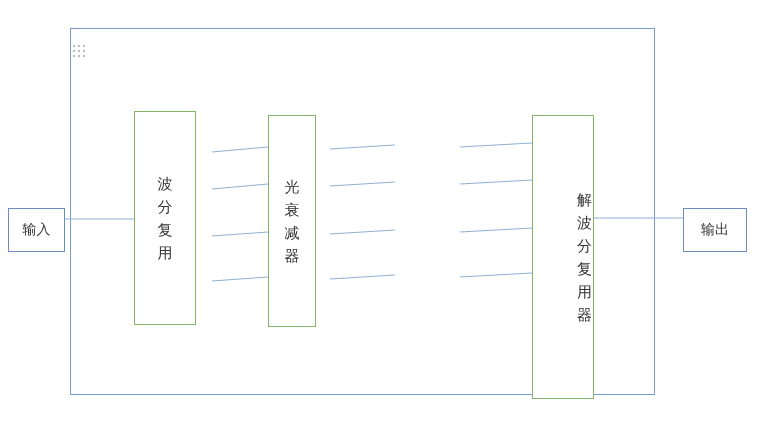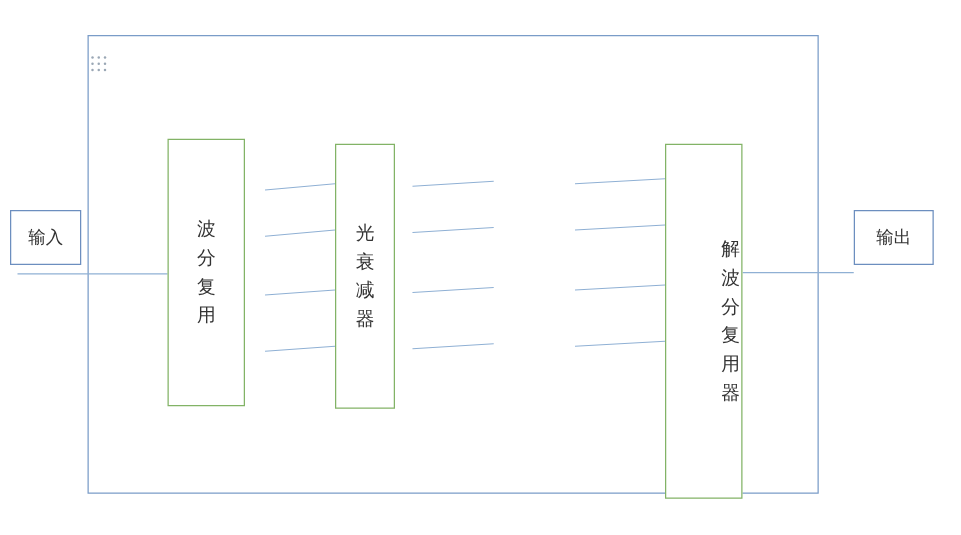--- a/index.html
+++ b/index.html
@@ -48,20 +48,21 @@
   }
   .io-box {
     position: absolute;
     border: 1px solid var(--io-border, #6c8ebf);
     background: #ffffff;
     display: flex;
     align-items: center;
     justify-content: center;
     font-size: 14px;
     color: var(--text, #333);
+    margin-top: 40px;
   }
   .io-box.input  { left: 8px;   top: 168px; width: 57px; height: 44px; }
   .io-box.output { left: 683px; top: 168px; width: 64px; height: 44px; font-family: Liberation Mono, monospace; }
   .block {
     position: absolute;
     border: 1px solid var(--block-border, #82b366);
     background: #ffffff;
     display: flex;
     align-items: center;
     justify-content: center;

